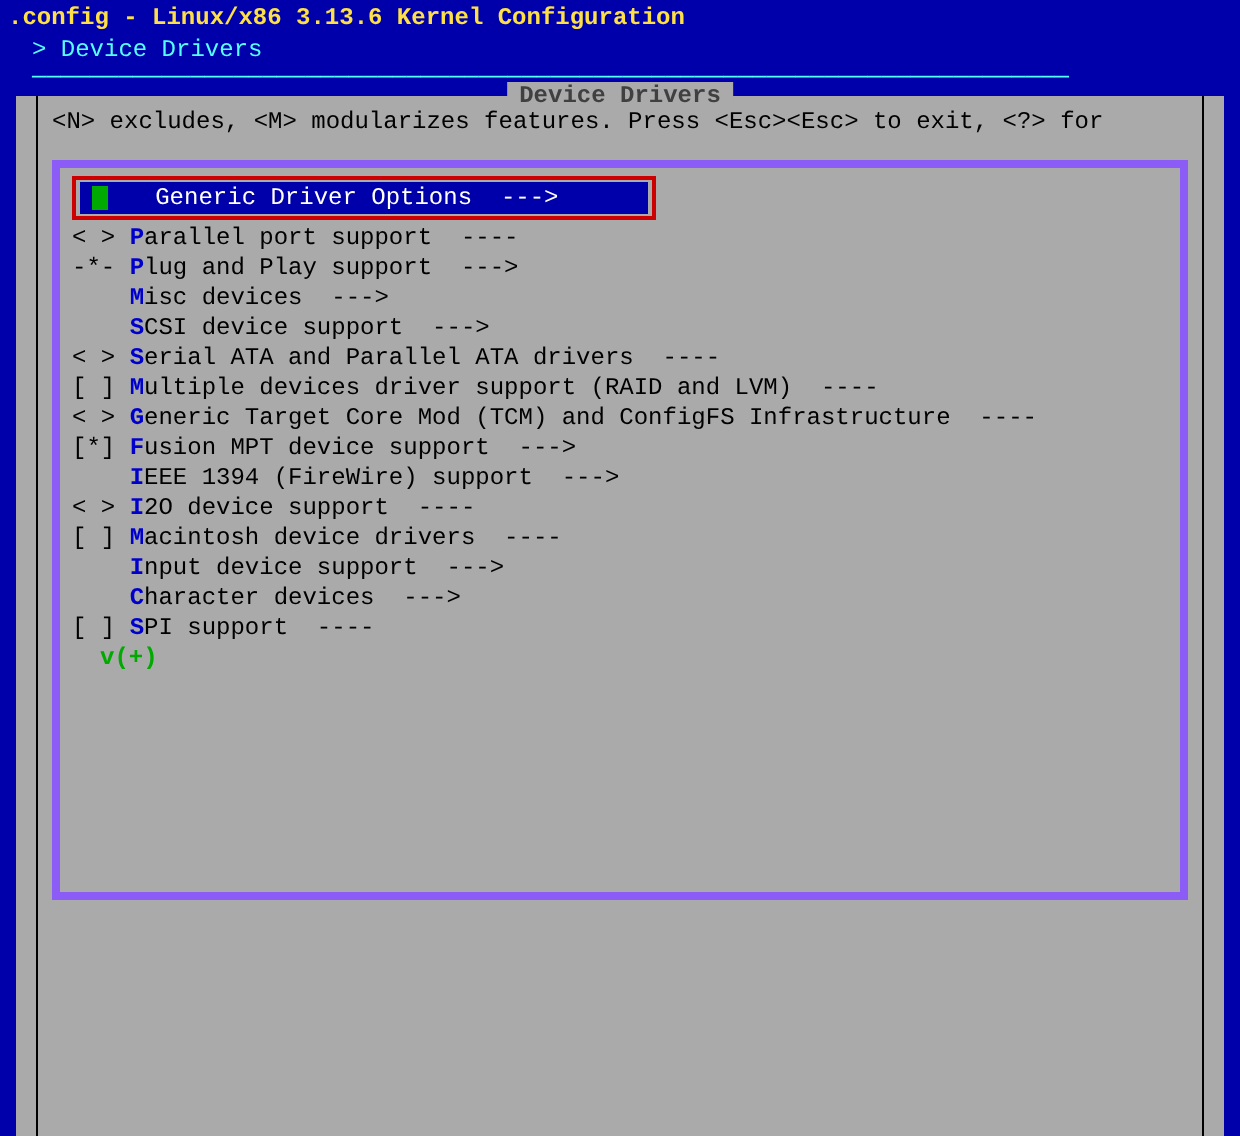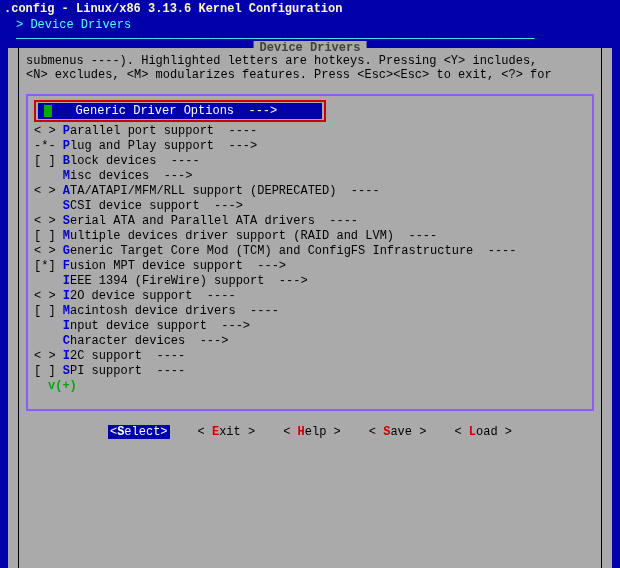--- a/index.html
+++ b/index.html
@@ -12,21 +12,21 @@
     overflow: hidden;
   }
   .screen {
     width: 620px;
     height: 568px;
     background: #0000aa;
     position: relative;
     box-sizing: border-box;
   }
   .titlebar {
-    color: #fef9c3;
+    color: #fde047;
     background: #0000aa;
     padding: 2px 4px;
     font-weight: bold;
   }
   .breadcrumb {
     color: #0000aa;
     background: #0000aa;
     padding: 0 4px 2px 16px;
   }
   .breadcrumb .path { color: #55ffff; }
@@ -48,22 +48,22 @@
     padding: 0 6px;
     font-weight: bold;
     z-index: 3;
   }
   .help {
     color: #000;
     padding: 6px 18px 8px 18px;
   }
   .listbox {
     margin: 4px 18px 0 18px;
-    border: 2px solid #8b5cf6;
-    height: 317px;
+    border: 4px solid #8b5cf6;
+    height: 370px;
     padding: 4px 6px 4px 6px;
     box-sizing: border-box;
     overflow: hidden;
   }
   .row {
     color: #000;
     white-space: pre;
     height: 15px;
   }
   .row .hk { color: #0000cd; font-weight: bold; }
@@ -128,46 +128,41 @@
   <div class="titlebar">.config - Linux/x86 3.13.6 Kernel Configuration</div>
   <div class="breadcrumb">
     <span class="path">&gt; Device Drivers </span><span class="line">────────────────────────────────────────────────────────────────────────</span>
   </div>
 
   <div class="outerpanel">
     <div class="lr-border"></div>
     <div class="panel-title"> Device Drivers </div>
 
     <div class="help">
-      <div>submenus ----).  Highlighted letters are hotkeys.  Pressing &lt;Y&gt; includes,</div>
       <div>&lt;N&gt; excludes, &lt;M&gt; modularizes features.  Press &lt;Esc&gt;&lt;Esc&gt; to exit, &lt;?&gt; for</div>
     </div>
 
     <div class="listbox">
       <div class="row-sel">
         <span class="row-sel-inner"><span class="mark2"></span><span class="mark"></span>   <span>Generic Driver Options  ---&gt;</span>      </span>
       </div>
       <div id="items">
           <div class="row">&lt; &gt; <span class="hk">P</span>arallel port support  ----</div>
           <div class="row">-*- <span class="hk">P</span>lug and Play support  ---&gt;</div>
-          <div class="row">[ ] <span class="hk">B</span>lock devices  ----</div>
           <div class="row">    <span class="hk">M</span>isc devices  ---&gt;</div>
-          <div class="row">&lt; &gt; <span class="hk">A</span>TA/ATAPI/MFM/RLL support (DEPRECATED)  ----</div>
           <div class="row">    <span class="hk">S</span>CSI device support  ---&gt;</div>
           <div class="row">&lt; &gt; <span class="hk">S</span>erial ATA and Parallel ATA drivers  ----</div>
           <div class="row">[ ] <span class="hk">M</span>ultiple devices driver support (RAID and LVM)  ----</div>
           <div class="row">&lt; &gt; <span class="hk">G</span>eneric Target Core Mod (TCM) and ConfigFS Infrastructure  ----</div>
           <div class="row">[*] <span class="hk">F</span>usion MPT device support  ---&gt;</div>
           <div class="row">    <span class="hk">I</span>EEE 1394 (FireWire) support  ---&gt;</div>
           <div class="row">&lt; &gt; <span class="hk">I</span>2O device support  ----</div>
           <div class="row">[ ] <span class="hk">M</span>acintosh device drivers  ----</div>
           <div class="row">    <span class="hk">I</span>nput device support  ---&gt;</div>
           <div class="row">    <span class="hk">C</span>haracter devices  ---&gt;</div>
-          <div class="row">&lt; &gt; <span class="hk">I</span>2C support  ----</div>
           <div class="row">[ ] <span class="hk">S</span>PI support  ----</div>
         </div>
       <div class="more">v(+)</div>
     </div>
 
-    <div class="buttons" id="buttons"><span class="btn sel">&lt;<span class="hk">S</span>elect&gt;</span><span class="btn">&lt; <span class="hk">E</span>xit &gt;</span><span class="btn">&lt; <span class="hk">H</span>elp &gt;</span><span class="btn">&lt; <span class="hk">S</span>ave &gt;</span><span class="btn">&lt; <span class="hk">L</span>oad &gt;</span></div>
 
   </div>
 </div>
 
 </body></html>

